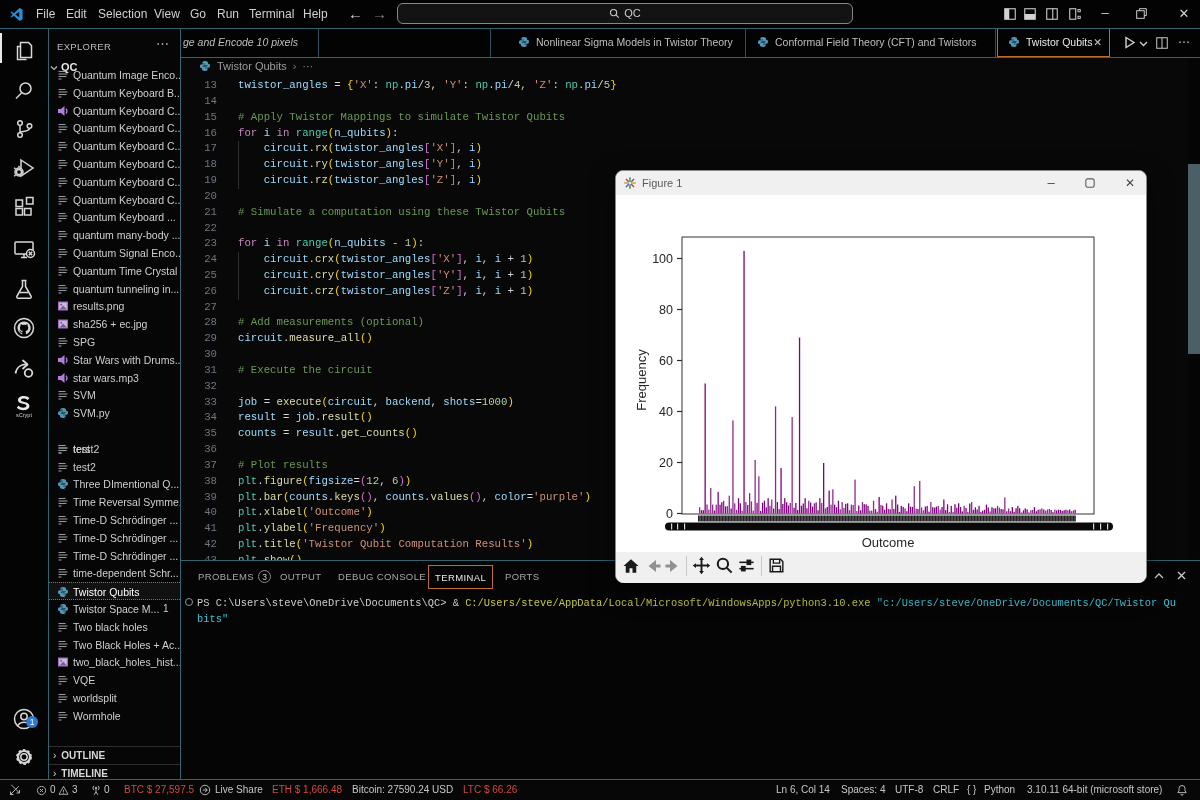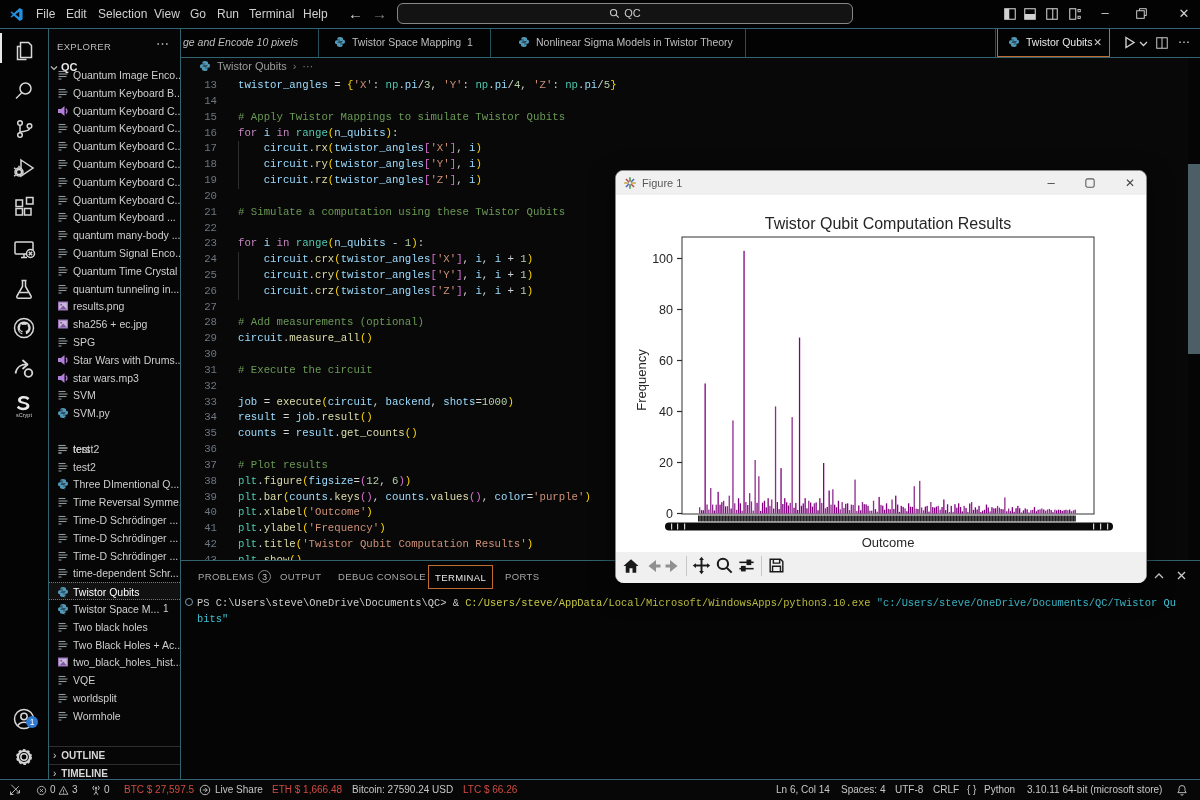--- a/index.html
+++ b/index.html
@@ -581,34 +581,34 @@
           </g>
         </svg>
         <span class="rt">Wormhole</span>
       </div>
 <div class="abs" style="left:0;top:718px;width:132px;height:18px;border-top:1px solid #2e2e2e;color:#d8d8d8;font-size:10px;font-weight:bold;line-height:18px"><span style="font-weight:normal;margin:0 5px 0 5px">›</span>OUTLINE</div>
 <div class="abs" style="left:0;top:736px;width:132px;height:17px;border-top:1px solid #2e2e2e;color:#d8d8d8;font-size:10px;font-weight:bold;line-height:17px"><span style="font-weight:normal;margin:0 5px 0 5px">›</span>TIMELINE</div>
 </div>
 <div id="tabbar">
 <div class="tab" style="left:3px;width:133px;font-style:italic">ge and Encode 10 pixels</div>
 <div class="tabsep" style="left:138px"></div>
-<div class="tab" style="left:154px;width:170px"><svg class="pyicon" viewBox="0 0 12 12">
-          <g fill="#519aba">
-            <path d="M5.9 1c-2 0-2.5.9-2.5 1.7v1h2.7v.5H2.6c-1 0-1.6.7-1.6 2 0 1.2.5 2 1.6 2h1v-1.2c0-.9.8-1.6 1.7-1.6h2.3c.8 0 1.4-.6 1.4-1.4V2.7C9 1.8 8 1 5.9 1z"></path>
-            <path d="M6.1 11c2 0 2.5-.9 2.5-1.7v-1H5.9v-.5h3.5c1 0 1.6-.7 1.6-2 0-1.2-.5-2-1.6-2h-1V5c0 .9-.8 1.6-1.7 1.6H4.4c-.8 0-1.4.6-1.4 1.4v1.3C3 10.2 4 11 6.1 11z"></path>
-          </g>
-        </svg>Twistor Space Mapping&nbsp;&nbsp;1</div>
 <div class="tabsep" style="left:310px"></div>
 <div class="tab" style="left:338px;width:240px"><svg class="pyicon" viewBox="0 0 12 12">
           <g fill="#519aba">
             <path d="M5.9 1c-2 0-2.5.9-2.5 1.7v1h2.7v.5H2.6c-1 0-1.6.7-1.6 2 0 1.2.5 2 1.6 2h1v-1.2c0-.9.8-1.6 1.7-1.6h2.3c.8 0 1.4-.6 1.4-1.4V2.7C9 1.8 8 1 5.9 1z"></path>
             <path d="M6.1 11c2 0 2.5-.9 2.5-1.7v-1H5.9v-.5h3.5c1 0 1.6-.7 1.6-2 0-1.2-.5-2-1.6-2h-1V5c0 .9-.8 1.6-1.7 1.6H4.4c-.8 0-1.4.6-1.4 1.4v1.3C3 10.2 4 11 6.1 11z"></path>
           </g>
         </svg>Nonlinear Sigma Models in Twistor Theory</div>
 <div class="tabsep" style="left:565px"></div>
+<div class="tab" style="left:577px;width:236px"><svg class="pyicon" viewBox="0 0 12 12">
+          <g fill="#519aba">
+            <path d="M5.9 1c-2 0-2.5.9-2.5 1.7v1h2.7v.5H2.6c-1 0-1.6.7-1.6 2 0 1.2.5 2 1.6 2h1v-1.2c0-.9.8-1.6 1.7-1.6h2.3c.8 0 1.4-.6 1.4-1.4V2.7C9 1.8 8 1 5.9 1z"></path>
+            <path d="M6.1 11c2 0 2.5-.9 2.5-1.7v-1H5.9v-.5h3.5c1 0 1.6-.7 1.6-2 0-1.2-.5-2-1.6-2h-1V5c0 .9-.8 1.6-1.7 1.6H4.4c-.8 0-1.4.6-1.4 1.4v1.3C3 10.2 4 11 6.1 11z"></path>
+          </g>
+        </svg>Conformal Field Theory (CFT) and Twistors</div>
 <div class="tabsep" style="left:815px"></div>
 <div class="tab" style="left:817px;width:113px;border:1px solid #bf6c30;color:#e8e8e8;padding-left:10px;line-height:27px"><svg class="pyicon" viewBox="0 0 12 12">
           <g fill="#519aba">
             <path d="M5.9 1c-2 0-2.5.9-2.5 1.7v1h2.7v.5H2.6c-1 0-1.6.7-1.6 2 0 1.2.5 2 1.6 2h1v-1.2c0-.9.8-1.6 1.7-1.6h2.3c.8 0 1.4-.6 1.4-1.4V2.7C9 1.8 8 1 5.9 1z"></path>
             <path d="M6.1 11c2 0 2.5-.9 2.5-1.7v-1H5.9v-.5h3.5c1 0 1.6-.7 1.6-2 0-1.2-.5-2-1.6-2h-1V5c0 .9-.8 1.6-1.7 1.6H4.4c-.8 0-1.4.6-1.4 1.4v1.3C3 10.2 4 11 6.1 11z"></path>
           </g>
         </svg>Twistor Qubits<span style="position:absolute;right:7px;top:0;color:#cccccc;font-size:10.5px">✕</span></div>
 <svg class="abs" style="left:944px;top:8px" width="12" height="13" viewBox="0 0 12 13">
         <path d="M2 1.5l8 5-8 5z" fill="none" stroke="#d0d0d0" stroke-width="1.4"></path>
       </svg>
@@ -769,21 +769,20 @@
           </g>
           <circle cx="12" cy="12" r="3" fill="#e8e8e8" stroke="#888" stroke-width="1"></circle>
         </svg>
 <div class="figctl" style="left:26px;font-size:11px;color:#5a5a5a">Figure 1</div>
 <div class="figctl" style="left:425px;width:20px;text-align:center;font-size:13px">–</div>
 <svg class="abs" style="left:469px;top:7px" width="10" height="10" viewBox="0 0 12 12">
           <rect x="1" y="1" width="10" height="10" rx="2" fill="none" stroke="#5a5a5a" stroke-width="1.3"></rect>
         </svg>
 <div class="figctl" style="left:503px;width:22px;text-align:center;font-size:12px">✕</div>
 </div>
-<div class="abs" style="left:66px;top:44px;width:412px;height:18px;color:#262626;font-size:16px;text-align:center;white-space:nowrap">Twistor Qubit Computation Results</div>
 <svg class="abs" style="left:0;top:24px" width="530" height="357" viewBox="0 0 530 357">
 <defs>
           <pattern id="tb" width="3" height="6" patternUnits="userSpaceOnUse">
             <rect width="3" height="6" fill="#4a4a4a"></rect>
             <rect x="1" width="1.1" height="6" fill="#222222"></rect>
           </pattern>
         </defs>
         <rect x="66" y="42" width="412" height="277" fill="none" stroke="#333333" stroke-width="1"></rect>
 <line x1="61" y1="318.5" x2="66" y2="318.5" stroke="#2a2a2a" stroke-width="1.2"></line>
 <text x="57" y="323.0" text-anchor="end" font-size="12.5" fill="#262626" font-family="Liberation Sans">0</text>

